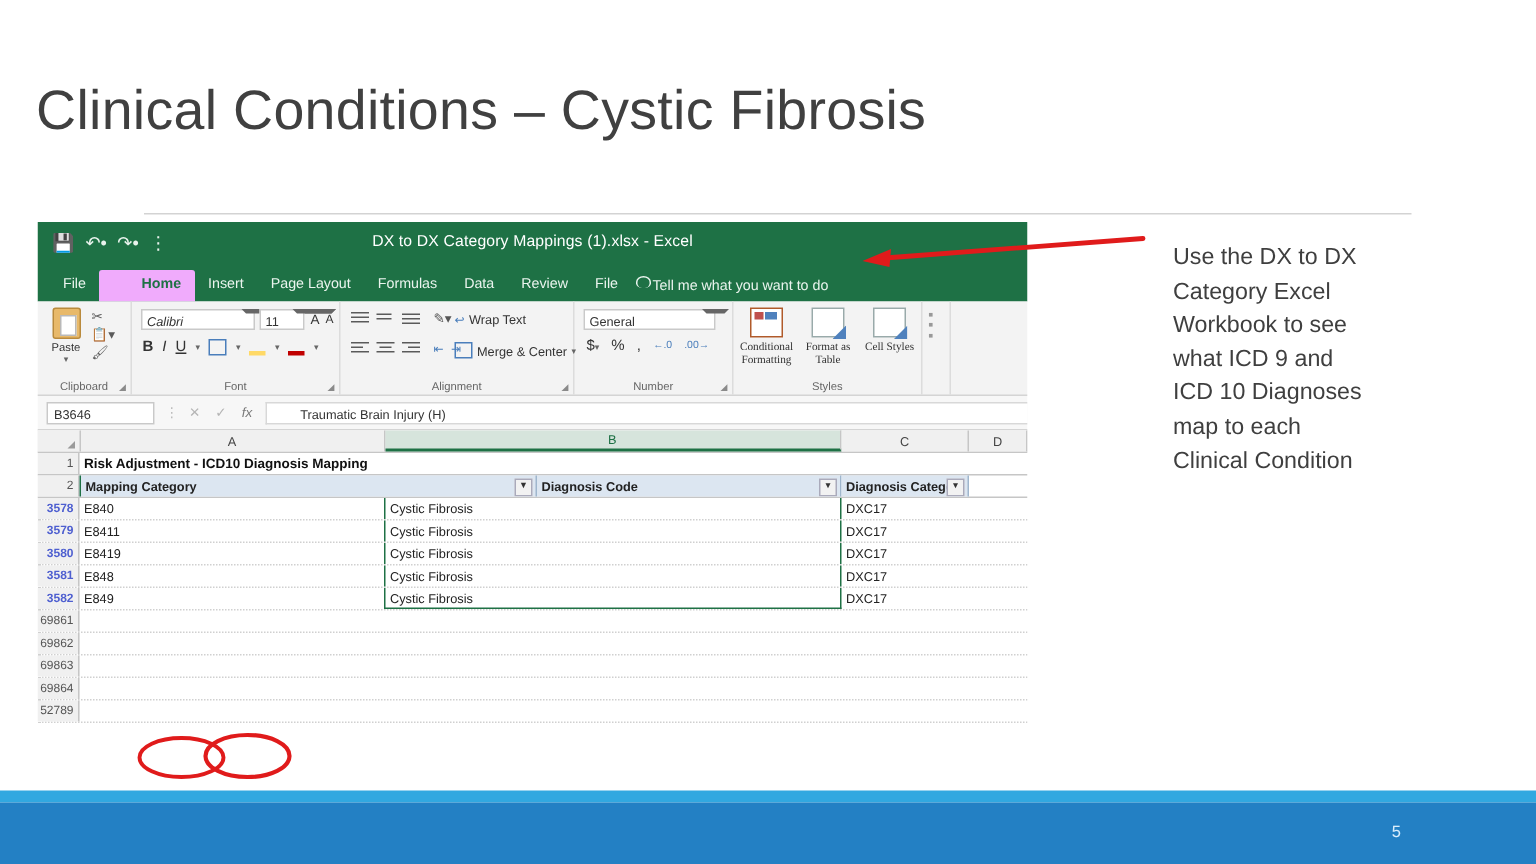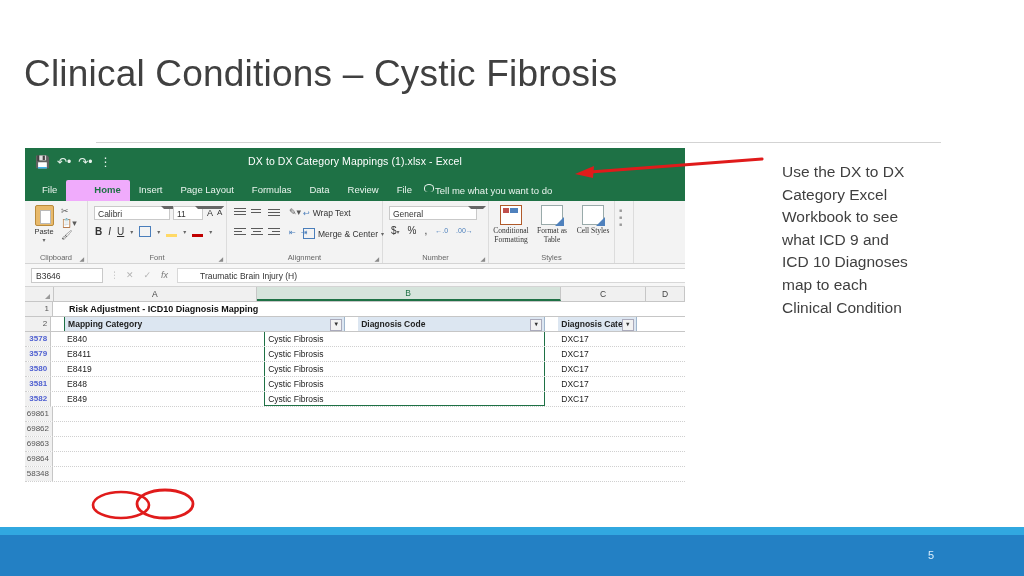--- a/index.html
+++ b/index.html
@@ -80,21 +80,21 @@
   .paste-ico:after{content:"";position:absolute;left:4px;top:4px;width:9px;height:12px;background:#fff;border:1px solid #b9b9b9;}
   .clip-paste .lbl{font-size:7.5px;color:#333;line-height:10px;margin-top:1px;}
   .clip-mini{position:absolute;left:36px;top:4px;}
   .clip-mini div{font-size:9px;color:#5a5a5a;line-height:12px;}
 
   
   .g-font{width:138px;}
   .fontbox{
     position:absolute;left:6px;top:5px;width:76px;height:14px;background:#fff;
     border:1px solid #c9c9c9;font-size:8.5px;color:#333;padding:0 10px 0 3px;
-    line-height:14px;box-sizing:border-box;
+    line-height:14px;box-sizing:border-box;font-style:italic;
   }
   .sizebox{
     position:absolute;left:85px;top:5px;width:30px;height:14px;background:#fff;
     border:1px solid #c9c9c9;font-size:8.5px;color:#333;padding:0 9px 0 3px;
     line-height:14px;box-sizing:border-box;
   }
   .caret{position:absolute;right:2px;top:5px;border-left:3px solid transparent;border-right:3px solid transparent;border-top:3.5px solid #666;}
   .aa{position:absolute;top:5px;font-size:9px;color:#333;line-height:14px;}
   .fontrow2{position:absolute;left:7px;top:24px;display:flex;align-items:center;gap:6px;font-size:10px;color:#333;}
   .fontrow2 .b{font-weight:bold;}
@@ -164,21 +164,21 @@
   .ch.C{width:85px;}
   .ch.D{width:38px;}
 
   .grow{display:flex;height:14px;border-bottom:1px dotted #d0d0d0;}
   .grow.r1,.grow.r2{border-bottom:1px solid #c6c6c6;}
   .rh{
     width:28px;background:#f0f0f0;border-right:1px solid #c6c6c6;
     font-size:8px;color:#555;text-align:right;padding-right:3px;line-height:14px;box-sizing:border-box;
   }
   .rh.filtered{color:#4e5fd0;font-weight:600;}
-  .cell{font-size:8.5px;color:#222;line-height:14px;padding-left:3px;box-sizing:border-box;overflow:hidden;white-space:nowrap;margin-left:13px;}
+  .cell{font-size:8.5px;color:#222;line-height:14px;padding-left:3px;box-sizing:border-box;overflow:hidden;white-space:nowrap;}
   .cell.A{width:203px;}
   .cell.B{width:305px;}
   .cell.C{width:85px;}
   .cell.D{width:38px;}
   .cell.hdr{font-weight:bold;background:#dce6f1;border-right:1px solid #9fb6cd;position:relative;}
   .filtbtn{
     position:absolute;right:2px;top:2px;width:10px;height:10px;background:#f2f2f2;border:1px solid #aab;
     font-size:6px;color:#333;text-align:center;line-height:9px;
   }
   .title-cell{font-weight:bold;font-size:9px;color:#111;}
@@ -452,21 +452,21 @@
     </div>
     <div class="grow">
       <div class="rh">69863</div>
       <div class="cell A"></div>
     </div>
     <div class="grow">
       <div class="rh">69864</div>
       <div class="cell A"></div>
     </div>
     <div class="grow">
-      <div class="rh">58348</div>
+      <div class="rh">52789</div>
       <div class="cell A"></div>
     </div>
 
     <div style="height:38px;background:#fff;"></div>
   </div>
 
 </div>
 
 <svg class="anno-svg" viewBox="0 0 1024 576">
   <g>

